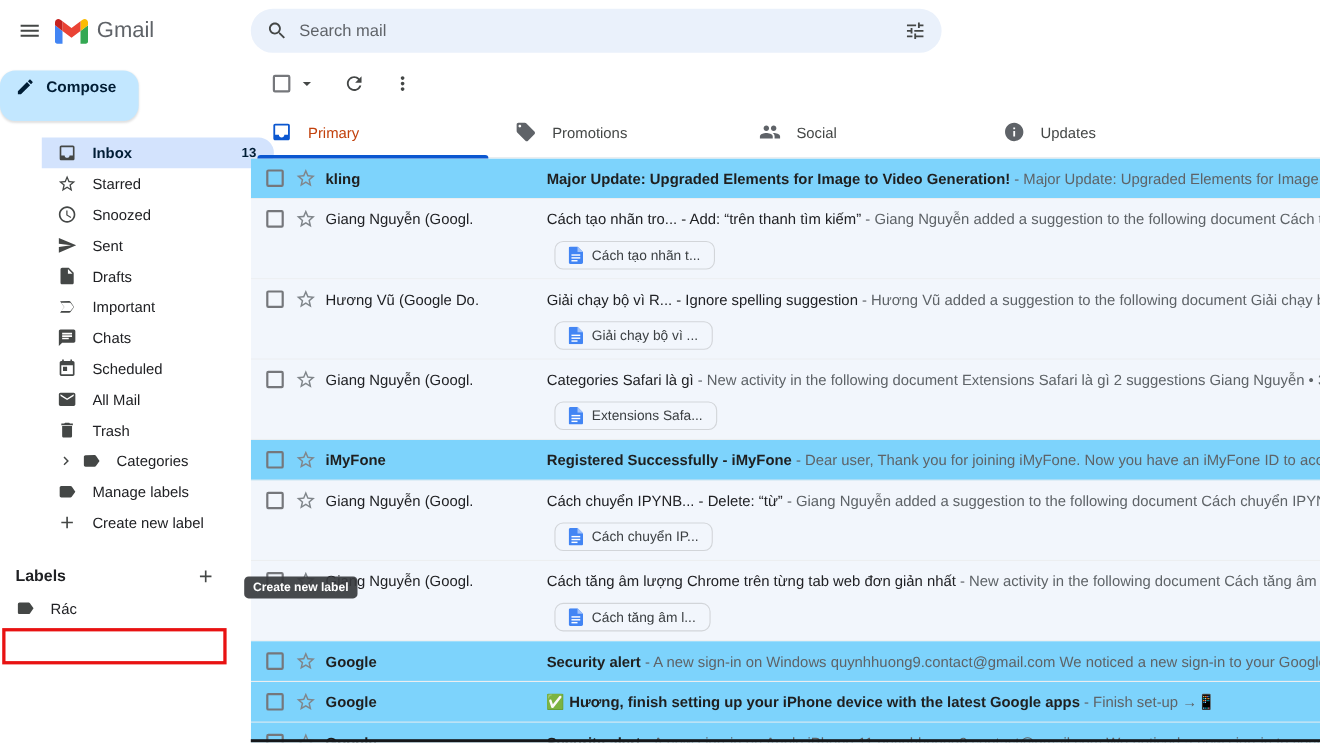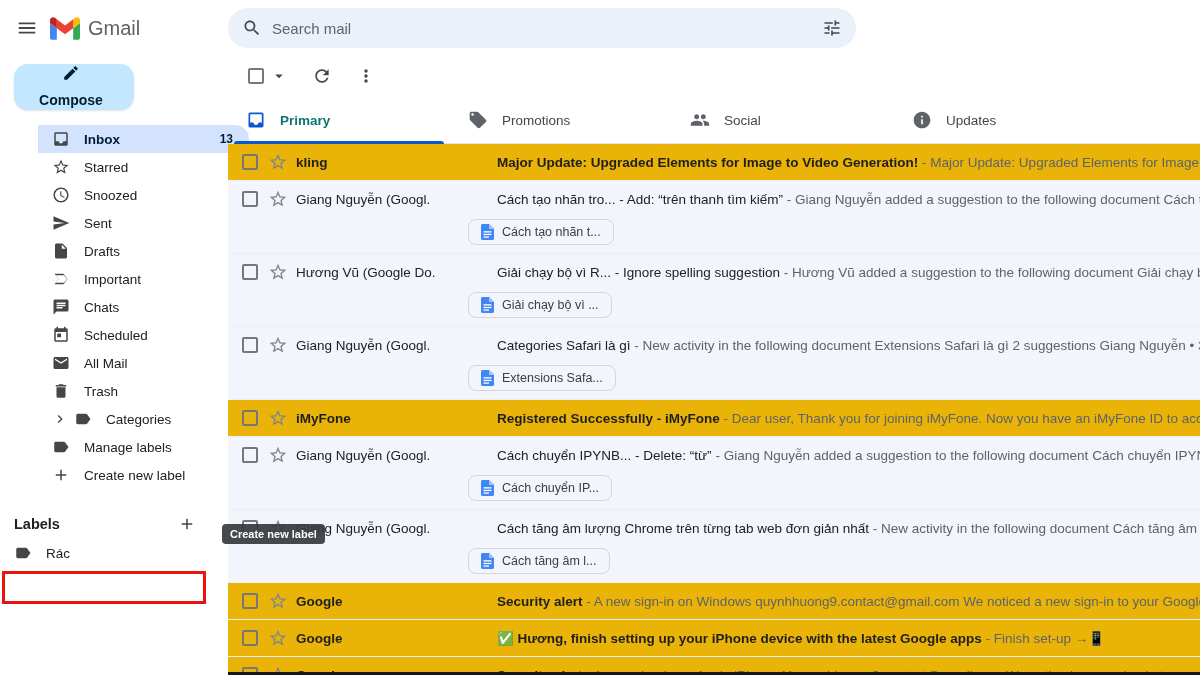--- a/index.html
+++ b/index.html
@@ -14,21 +14,21 @@
   .iconbtn { display:flex; align-items:center; justify-content:center; color:#444746; background:none; border:none; cursor:pointer; }
   .logo-wrap { display:flex; align-items:center; gap:8px; }
   .logo-text { font-size:20px; color:#5f6368; }
   .searchbar { width:628px; height:40px; background:#eaf1fb; border-radius:24px; display:flex; align-items:center; padding:0 14px; gap:10px; }
   .searchbar input { flex:1; border:none; background:transparent; outline:none; font-size:15px; color:#202124; font-family:"Liberation Sans",sans-serif; }
   .searchbar input::placeholder { color:#5f6368; }
 
   
   .content { flex:1; display:flex; min-height:0; }
   .sidebar { width:228px; flex:none; padding-top:8px; position:relative; }
-  .compose { margin-left:14px; height:46px; min-width:120px; padding:0 20px 16px 14px; background:#c2e7ff; border:none; border-radius:14px; display:inline-flex; align-items:center; gap:10px; font-size:14px; font-weight:bold; color:#001d35; cursor:pointer; box-shadow:0 1px 2px rgba(0,0,0,.12); font-family:"Liberation Sans",sans-serif;flex-direction:column; }
+  .compose { margin-left:0; height:46px; min-width:120px; padding:0 20px 16px 14px; background:#c2e7ff; border:none; border-radius:14px; display:inline-flex; align-items:center; gap:10px; font-size:14px; font-weight:bold; color:#001d35; cursor:pointer; box-shadow:0 1px 2px rgba(0,0,0,.12); font-family:"Liberation Sans",sans-serif; }
   .nav { margin-top:15px;margin-left:38px; }
   .nav-item { height:28px; width:211px; display:flex; align-items:center; gap:14px; padding-left:14px; border-radius:0 16px 16px 0; font-size:13.5px; color:#202124; cursor:pointer; position:relative; }
   .nav-item .nicon { display:flex; color:#444746; flex:none; }
   .nav-item .nicon.pre { margin-right:-8px; }
   .nav-item .nlabel { white-space:nowrap; overflow:hidden; }
   .nav-item .ncount { margin-left:auto; margin-right:16px; font-size:12px; font-weight:bold; }
   .nav-item.selected { background:#d3e3fd; font-weight:bold; color:#001d35; }
   .nav-item.hover { background:#e9eaed; }
 
   .labels-head { margin-top:20px; height:30px; display:flex; align-items:center; padding:0 14px 0 14px; }
@@ -44,38 +44,38 @@
   
   .main { flex:1; display:flex; flex-direction:column; min-width:0; position:relative; }
   .toolbar { height:40px; flex:none; display:flex; align-items:center; padding-left:20px; gap:6px; color:#444746; }
   .cb { width:16px; height:16px; border:2px solid #75777b; border-radius:2px; flex:none; cursor:pointer; }
   .caret { display:flex; cursor:pointer; color:#444746; }
   .toolbar .iconbtn { margin-left:18px; }
 
   .tab-bar { height:48px; flex:none; display:flex; border-bottom:1px solid #e3e6e8; }
   .tab { width:222px; height:48px; display:flex; align-items:center; gap:14px; padding-left:18px; font-size:13.5px; color:#444746; cursor:pointer; position:relative; }
   .tab .ticon { display:flex; color:#5f6368; }
-  .tab.active { color:#0f766e; font-weight:bold; }
+  .tab.active { color:#c2410c; font-weight:normal; }
   .tab.active .ticon { color:#0b57d0; }
   .tab .underline { position:absolute; left:6px; right:6px; bottom:0; height:3px; background:#0b57d0; border-radius:3px 3px 0 0; }
 
   .email-list { flex:1; min-height:0; overflow:hidden; }
-  .email-row { border-bottom:1px solid #eceef0; padding-left:14px; cursor:pointer; background:#eab308; }
+  .email-row { border-bottom:1px solid #eceef0; padding-left:14px; cursor:pointer; background:#7dd3fc; }
   .email-row.read { background:#f2f6fc; }
   .email-main { height:36px; display:flex; align-items:center; }
   .email-row .cb { margin-right:10px; }
   .rstar { display:flex; color:#80868b; margin-right:8px; flex:none; cursor:pointer; }
   .sender { width:160px; flex:none; font-size:13.5px; white-space:nowrap; overflow:hidden; padding-right:6px; }
   .unread .sender { font-weight:bold; color:#1f1f1f; }
   .line { flex:1; min-width:0; font-size:13.5px; white-space:nowrap; overflow:hidden; color:#5e6367; }
   .subj { color:#202124;margin-left:41px; }
   .unread .subj { font-weight:bold; color:#1f1f1f; }
   .snip { color:#5e6367; }
   .chip-line { padding:2px 0 8px 226px; }
-  .chip { display:inline-flex; align-items:center; gap:8px; border:1px solid #d2d5d9; border-radius:8px; padding:4px 12px; font-size:12.5px; color:#3c4043; max-width:150px; cursor:pointer; background:transparent; }
+  .chip { display:inline-flex; align-items:center; gap:8px; border:1px solid #d2d5d9; border-radius:8px; padding:4px 12px; font-size:12.5px; color:#3c4043; max-width:150px; cursor:pointer; background:transparent;margin-left:36px; }
   .chip .chiplabel { white-space:nowrap; overflow:hidden; }
   .docicon { display:flex; flex:none; }
 
   .bottom-strip { position:absolute; left:228px; right:0; bottom:0; height:3px; background:#15171a; z-index:4; }
 </style>
 </head>
 <body>
 
 <div class="app">
 

